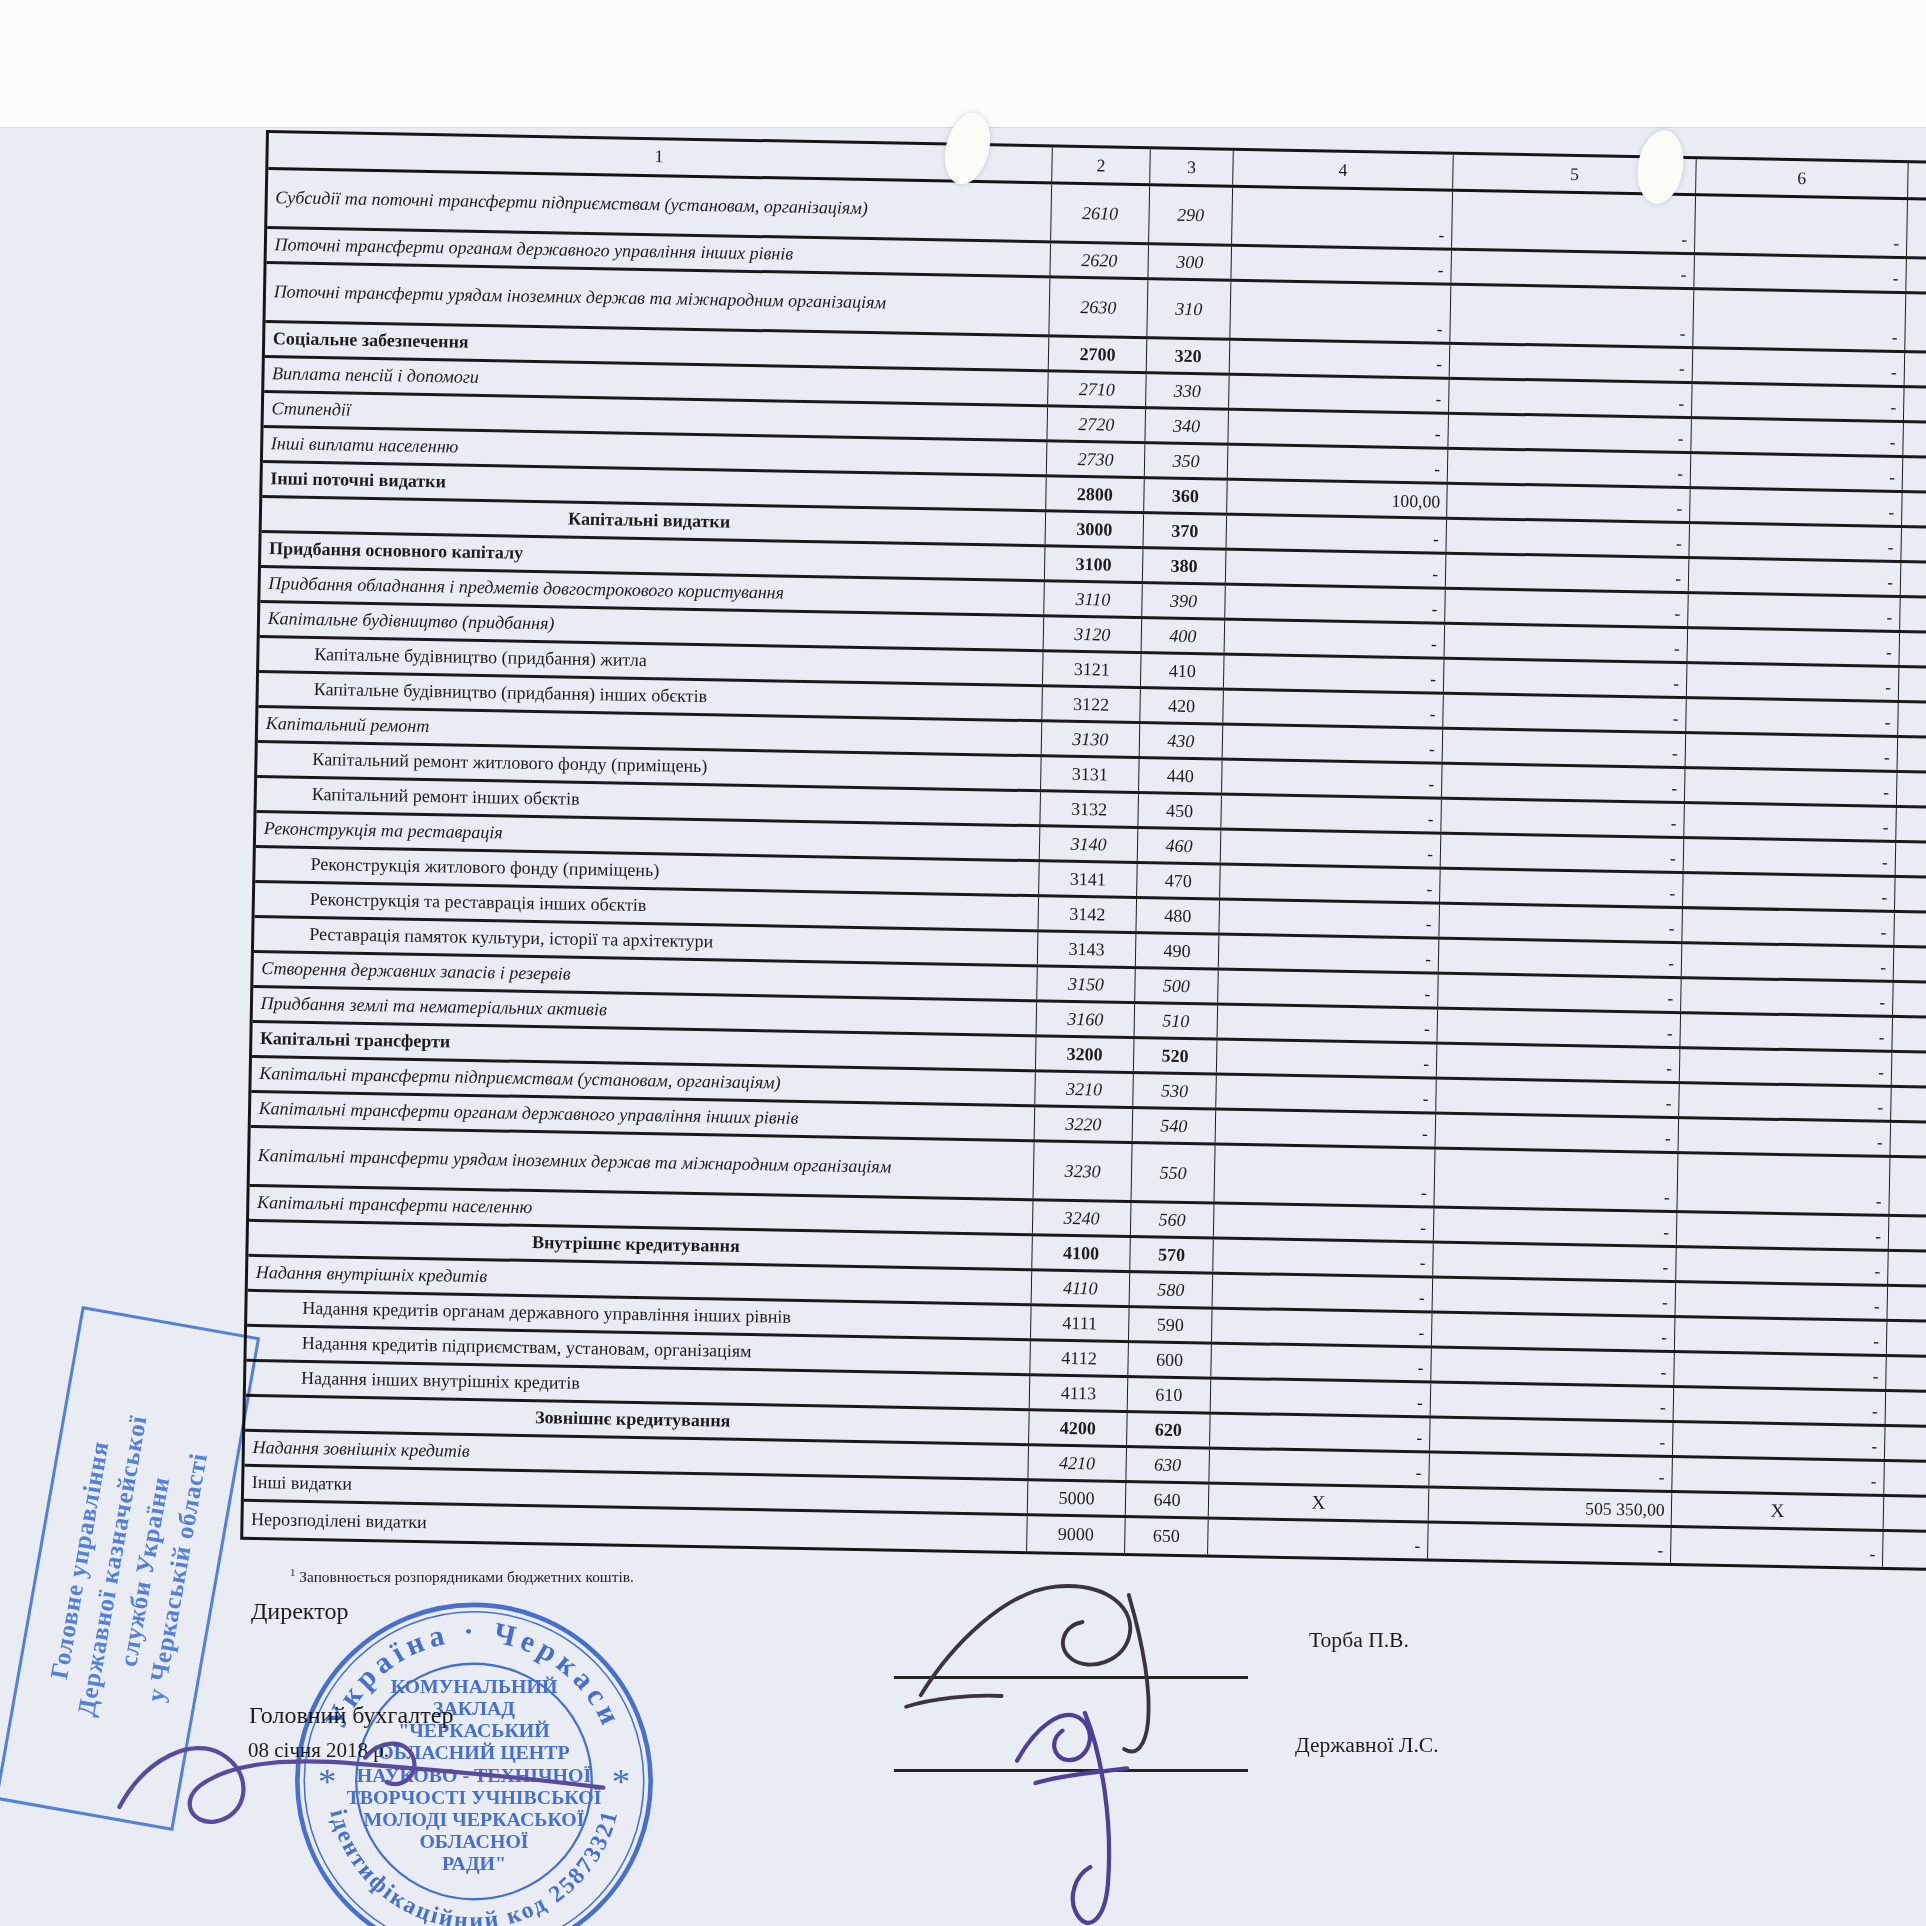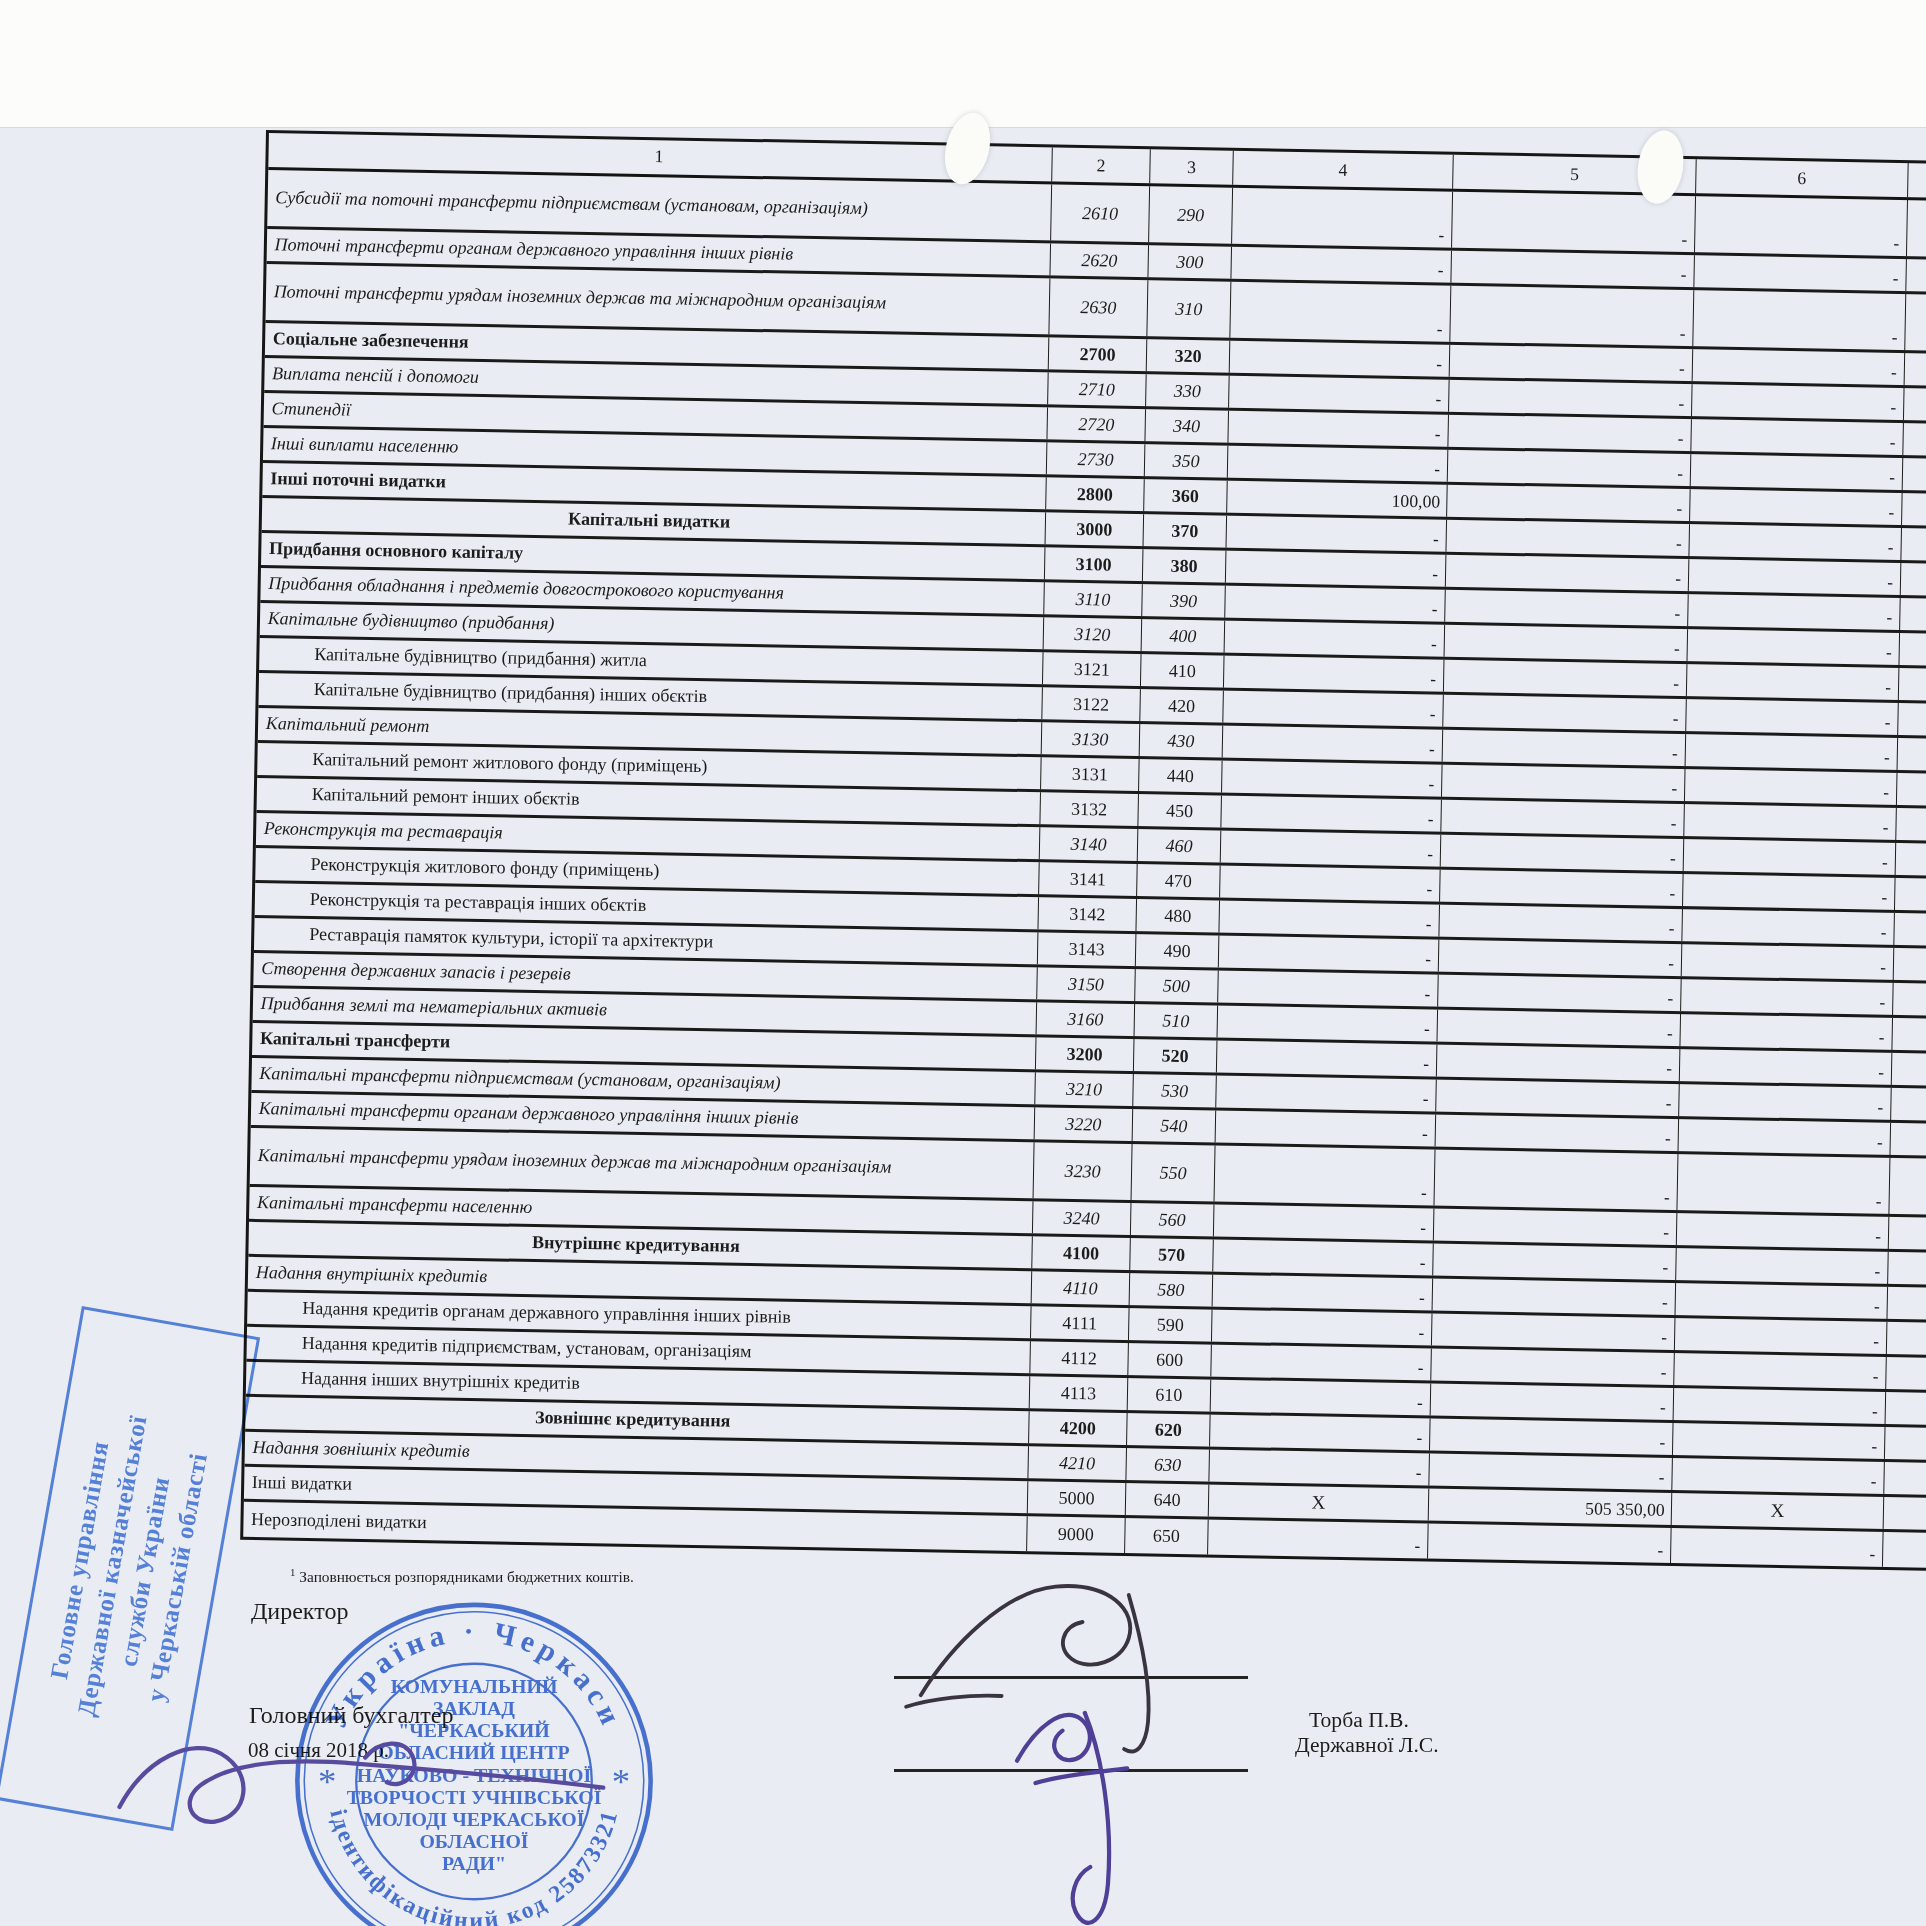--- a/index.html
+++ b/index.html
@@ -38,21 +38,21 @@
   .footnote{position:absolute;left:290px;top:1546px;font-size:15.4px;z-index:4;margin-top:20px;}
   .footnote sup{font-size:10.8px;margin-right:3.9px;}
   .lbl{position:absolute;font-size:24px;font-weight:400;z-index:4;}
   #director-label{left:251px;top:1598px;}
   #accountant-label{left:249px;top:1702px;}
   #date-line{position:absolute;left:248px;top:1738px;font-size:21px;z-index:4;}
   .sigline{position:absolute;height:0;border-bottom:3.1px solid #242424;width:354px;z-index:4;}
   #sigline1{left:894px;top:1676px;}
   #sigline2{left:894px;top:1769px;}
   .sig-name{position:absolute;font-size:21.6px;z-index:4;}
-  #director-name{left:1309px;top:1708px;}
+  #director-name{left:1309px;top:1628px;}
   #accountant-name{left:1295px;top:1733px;}
   
   #round-stamp{position:absolute;left:288px;top:1598px;z-index:6;mix-blend-mode:multiply;opacity:.93;}
   #rect-stamp{position:absolute;left:-123px;top:1478px;width:501px;height:181px;
       border:3.5px solid #4a7de0;transform:rotate(-80deg);z-index:6;mix-blend-mode:multiply;opacity:.9;
       display:flex;flex-direction:column;justify-content:center;text-align:center;
       color:#4a7de0;font-weight:700;font-size:25px;line-height:1.32;letter-spacing:0.8px;box-sizing:border-box;}
   .sig-svg{position:absolute;left:0;top:0;z-index:7;pointer-events:none;}
 </style>
 </head>

